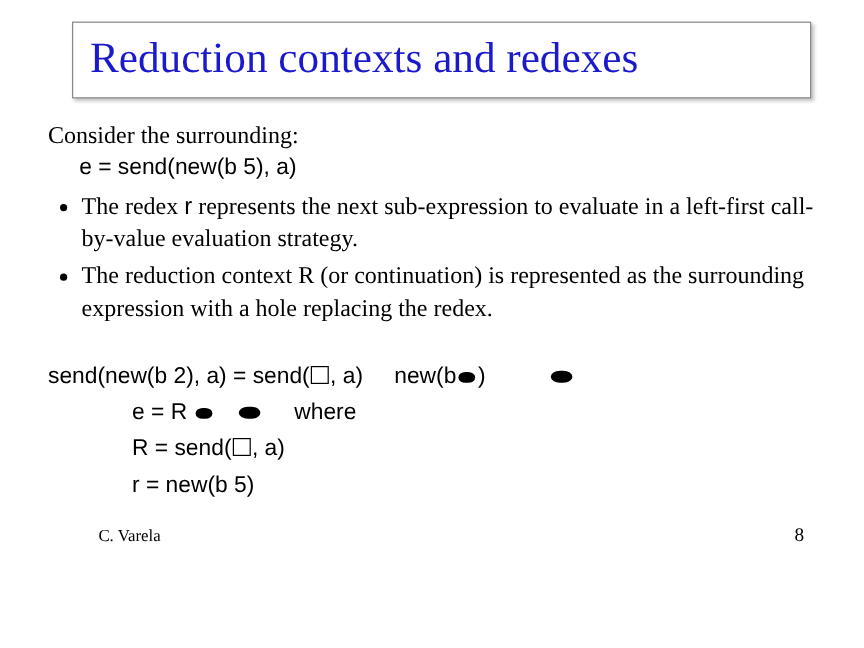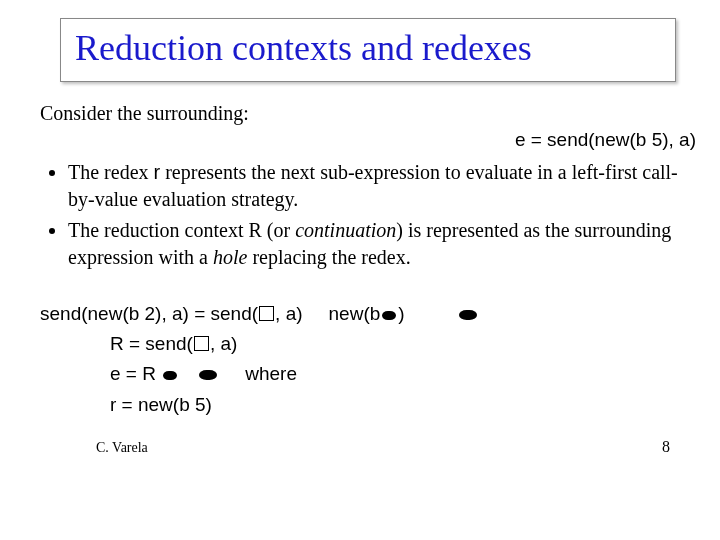--- a/index.html
+++ b/index.html
@@ -30,55 +30,53 @@
     color: #1a1acc;
     font-weight: normal;
     text-align: left;
   }
   .body {
     font-size: 20px;
     line-height: 1.35;
   }
   .indent1 {
     margin-left: 26px;
-    text-align: right;
   }
   .sans {
     font-family: Arial, Helvetica, sans-serif;
     font-size: 19px;
   }
   ul.bullets {
     list-style: disc;
     margin: 6px 0 0 0;
     padding-left: 28px;
   }
   ul.bullets li {
     margin-bottom: 4px;
   }
   .mono-r {
     font-family: Arial, Helvetica, sans-serif;
   }
   .italic {
-    font-style: italic;
   }
   .lower-block {
     margin-top: 28px;
     font-family: Arial, Helvetica, sans-serif;
     font-size: 19px;
     line-height: 1.6;
   }
   .lower-line {
     white-space: nowrap;
   }
   .lower-indent {
     margin-left: 70px;
   }
   .footer-left {
     position: absolute;
-    left: 96px;
+    left: 82px;
     bottom: 20px;
     font-size: 14px;
     font-family: "Times New Roman", Times, serif;
   }
   .footer-right {
     position: absolute;
     right: 50px;
     bottom: 20px;
     font-size: 16px;
     font-family: "Times New Roman", Times, serif;
@@ -133,24 +131,24 @@
       <li>
         <span>The reduction context R (or </span><span class="italic">continuation</span><span>) is represented as the surrounding expression with a </span><span class="italic">hole</span><span> replacing the redex.</span>
       </li>
     </ul>
 
     <div class="lower-block">
       <div class="lower-line">
         <span>send(new(b 2), a) = send(</span><span class="hole"></span><span>, a)</span><span class="biggap"></span><span>new(b</span><span class="blob small"></span><span>)</span><span class="biggap"></span><span class="biggap"></span><span class="blob"></span>
       </div>
       <div class="lower-line lower-indent">
-        <span>R = send(</span><span class="hole"></span><span>, a)</span>
+        <span>e = R </span><span class="blob small"></span><span class="gap"></span><span class="blob"></span><span class="biggap"></span><span>where</span>
       </div>
       <div class="lower-line lower-indent">
-        <span>e = R </span><span class="blob small"></span><span class="gap"></span><span class="blob"></span><span class="biggap"></span><span>where</span>
+        <span>R = send(</span><span class="hole"></span><span>, a)</span>
       </div>
       <div class="lower-line lower-indent">r = new(b 5)</div>
     </div>
   </div>
 
   <div class="footer-left">C. Varela</div>
   <div class="footer-right">8</div>
 </div>
 
 </body></html>

